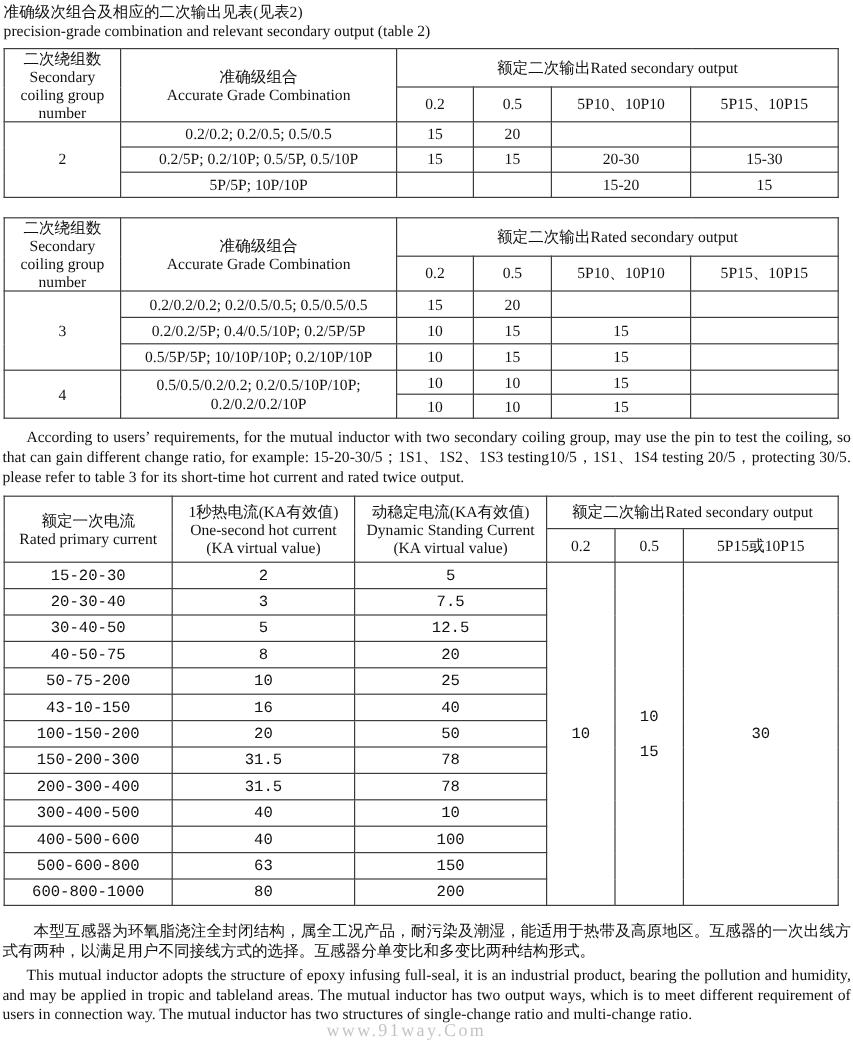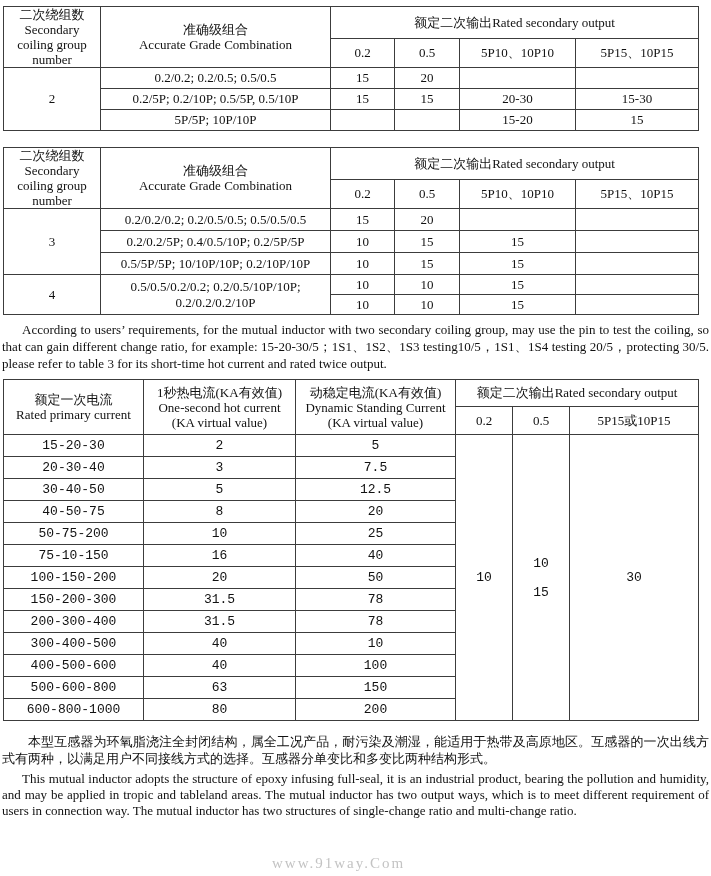--- a/index.html
+++ b/index.html
@@ -73,20 +73,24 @@
     color: rgba(175, 175, 175, 0.75);
     font-family: "Liberation Serif", "DejaVu Serif", serif;
     pointer-events: none;
   }
 </style>
 </head>
 <body>
 
 <div class="page">
 
+  <div class="title-block">
+    <div>准确级次组合及相应的二次输出见表(见表2)</div>
+    <div>precision-grade combination and relevant secondary output (table 2)</div>
+  </div>
 
   <table class="spec-table mt-table1">
     <colgroup>
       <col style="width:97px">
         <col style="width:230px">
         <col style="width:64px">
       <col style="width:65px">
         <col style="width:116px">
         <col style="width:123px">
     </colgroup>
@@ -261,21 +265,21 @@
       <td>40-50-75</td>
       <td>8</td>
       <td>20</td>
     </tr>
     <tr class="t3-row">
       <td>50-75-200</td>
       <td>10</td>
       <td>25</td>
     </tr>
     <tr class="t3-row">
-      <td>75-10-150</td>
+      <td>43-10-150</td>
       <td>16</td>
       <td>40</td>
     </tr>
     <tr class="t3-row">
       <td>100-150-200</td>
       <td>20</td>
       <td>50</td>
     </tr>
     <tr class="t3-row">
       <td>150-200-300</td>

